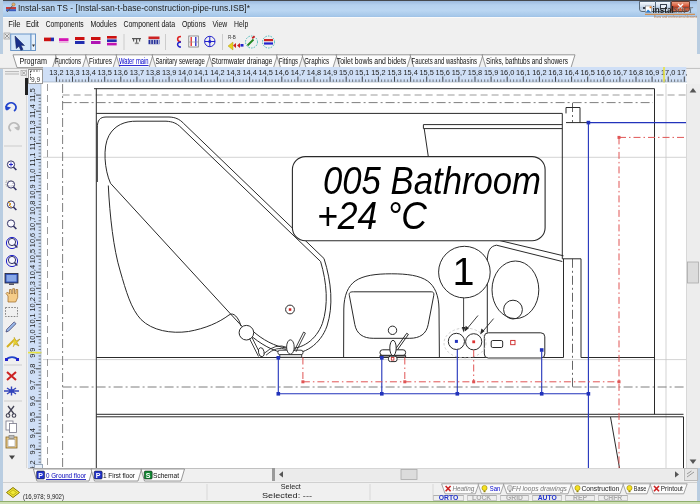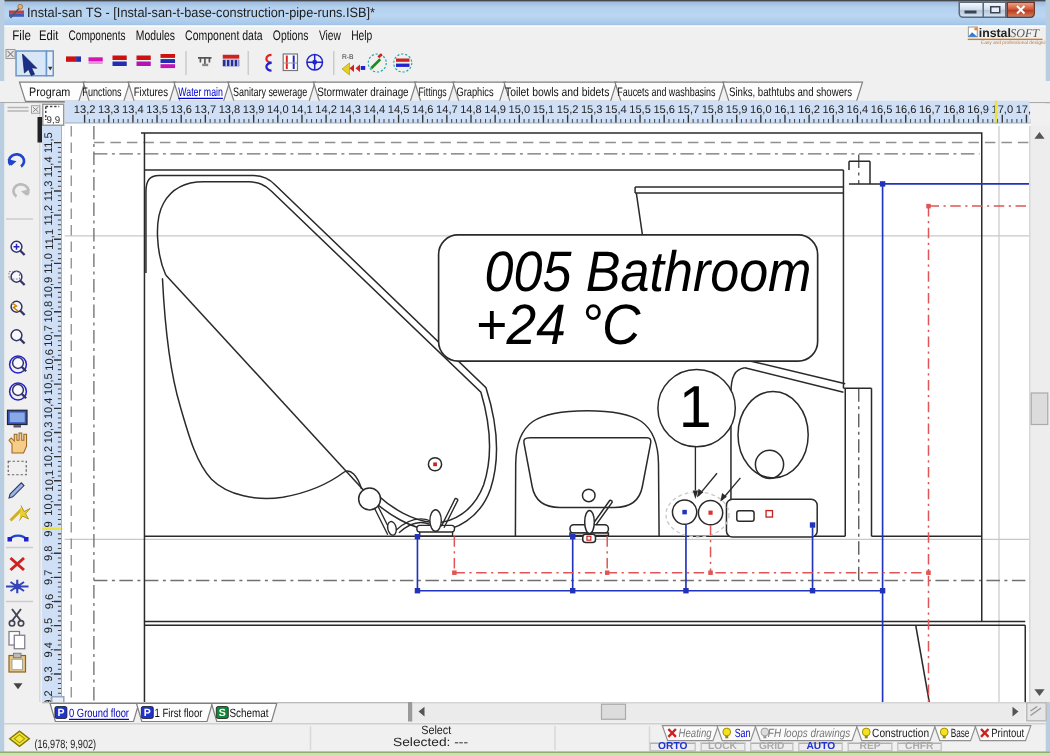--- a/index.html
+++ b/index.html
@@ -35,21 +35,21 @@
 <text x="8.2" y="9.6" font-size="9.2" fill="#111" textLength="12.4" lengthAdjust="spacingAndGlyphs" font-family="Liberation Sans,sans-serif">File</text>
 <text x="26" y="9.6" font-size="9.2" fill="#111" textLength="12.9" lengthAdjust="spacingAndGlyphs" font-family="Liberation Sans,sans-serif">Edit</text>
 <text x="45.7" y="9.6" font-size="9.2" fill="#111" textLength="38" lengthAdjust="spacingAndGlyphs" font-family="Liberation Sans,sans-serif">Components</text>
 <text x="90.5" y="9.6" font-size="9.2" fill="#111" textLength="26.1" lengthAdjust="spacingAndGlyphs" font-family="Liberation Sans,sans-serif">Modules</text>
 <text x="123.4" y="9.6" font-size="9.2" fill="#111" textLength="51.7" lengthAdjust="spacingAndGlyphs" font-family="Liberation Sans,sans-serif">Component data</text>
 <text x="181.9" y="9.6" font-size="9.2" fill="#111" textLength="23.8" lengthAdjust="spacingAndGlyphs" font-family="Liberation Sans,sans-serif">Options</text>
 <text x="212.6" y="9.6" font-size="9.2" fill="#111" textLength="14.6" lengthAdjust="spacingAndGlyphs" font-family="Liberation Sans,sans-serif">View</text>
 <text x="234.1" y="9.6" font-size="9.2" fill="#111" textLength="14.1" lengthAdjust="spacingAndGlyphs" font-family="Liberation Sans,sans-serif">Help</text>
 </svg>
 
-<div class="abs" style="left:645px;top:16px;width:52px;height:14px">
+<div class="abs" style="left:645px;top:4px;width:52px;height:14px">
 <svg width="52" height="14" viewBox="0 0 52 14">
 <rect x="0.5" y="2" width="6" height="6.5" fill="#fff" stroke="#888" stroke-width="0.6"></rect>
 <path d="M0.5,8.5 L3,5.5 L6.5,8.5 Z" fill="#2a7fd4"></path>
 <rect x="4.6" y="2.4" width="1.8" height="1.8" fill="#f08020"></rect>
 <text x="7.5" y="8.8" font-size="8.2" font-weight="bold" fill="#222" font-family="Liberation Sans,sans-serif">instal</text>
 <text x="28.5" y="8.8" font-size="8" font-style="italic" fill="#555" font-family="Liberation Serif,serif">SOFT</text>
 <rect x="0" y="9.8" width="50" height="0.9" fill="#e07818"></rect>
 <text x="9" y="13.5" font-size="3.2" fill="#b87848" font-family="Liberation Sans,sans-serif">Easy and professional designing</text>
 </svg></div>
 

